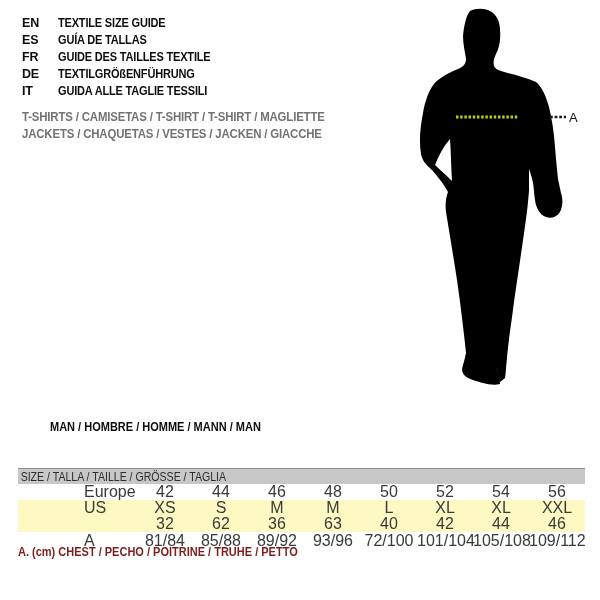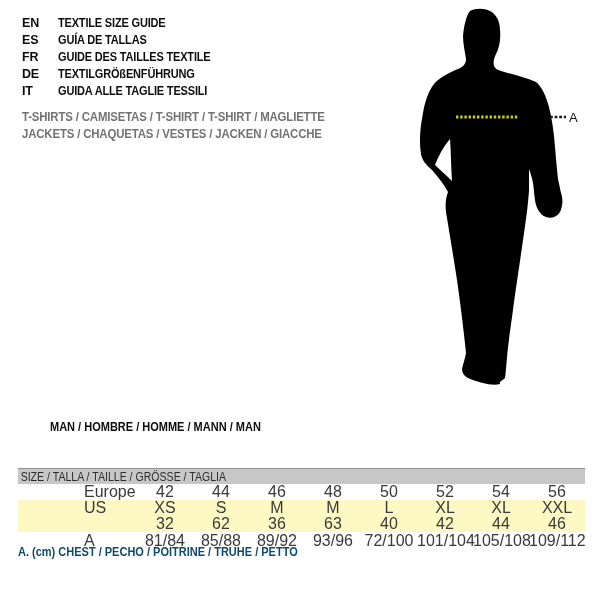--- a/index.html
+++ b/index.html
@@ -24,21 +24,21 @@
 
   
   .section-title{position:absolute;left:18px;top:420px;font-weight:bold;font-size:12.5px;color:#0d0d0d;padding-left:32px;}
   .size-table{position:absolute;left:18px;top:448px;width:567px;border-top:1.5px solid #8f8f8f;color:#3a3a3a;margin-top:20px;}
   .st-header{height:15px;background:#c7c7c7;display:flex;align-items:center;font-size:12px;color:#2d2d2d;}
   .st-row{display:flex;align-items:center;height:16px;font-size:16px;justify-content:flex-end;}
   .st-row.shade{background:#fef9c3;}
   .st-row.tall{height:18px;}
   .st-label{width:56px;padding-left:3px;box-sizing:border-box;}
   .st-cell{width:56px;text-align:center;}
-  .footnote{position:absolute;left:18px;top:545px;font-weight:bold;font-size:12.5px;color:#0c4a6e;}
+  .footnote{position:absolute;left:18px;top:545px;font-weight:bold;font-size:12.5px;color:#7f1d1d;}
 </style>
 </head>
 <body>
 
 <div class="lang-list">
   <div class="lang-row">
     <span class="lang-code">EN</span>
     <span class="cond">TEXTILE SIZE GUIDE</span>
   </div>
   <div class="lang-row">

